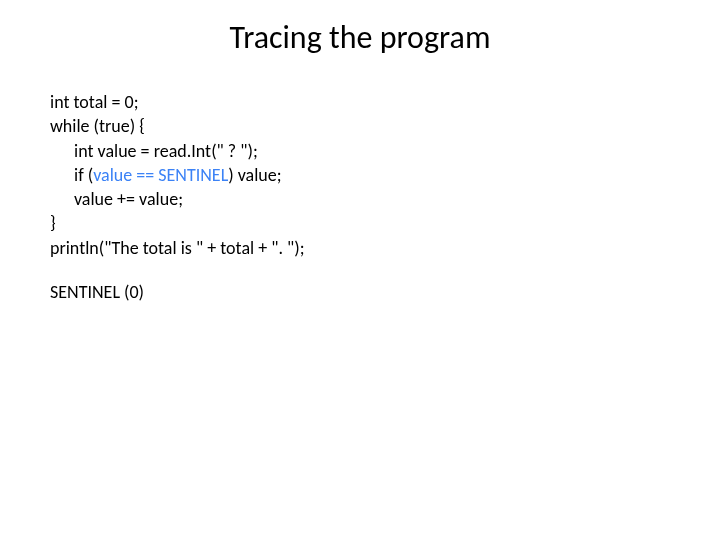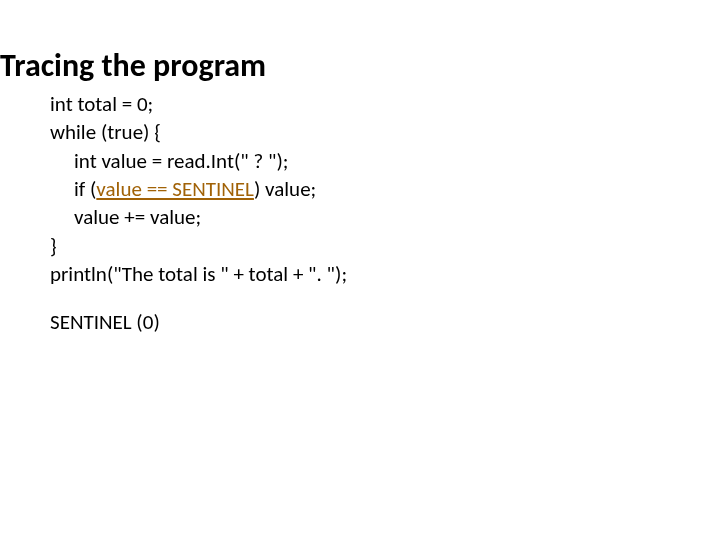--- a/index.html
+++ b/index.html
@@ -16,34 +16,33 @@
     width: 720px;
     height: 540px;
     position: relative;
     box-sizing: border-box;
   }
   .title {
     position: absolute;
     top: 18px;
     left: 0;
     width: 100%;
-    text-align: left;
+    text-align: center;
     font-size: 32px;
-    font-weight: 700;
-    margin-top: 28px;
+    font-weight: 400;
   }
   .body {
     position: absolute;
     top: 90px;
     left: 50px;
-    font-size: 21px;
+    font-size: 18px;
     line-height: 1.35;
   }
   .indent1 { padding-left: 24px; }
-  .highlight { color: #a16207; text-decoration: underline; }
+  .highlight { color: #3b82f6; }
   .gap { height: 20px; }
 </style>
 </head>
 <body>
 
 <div class="slide">
   <div class="title">Tracing the program</div>
 
   <div class="body">
     <div>int  total  =  0;</div>

